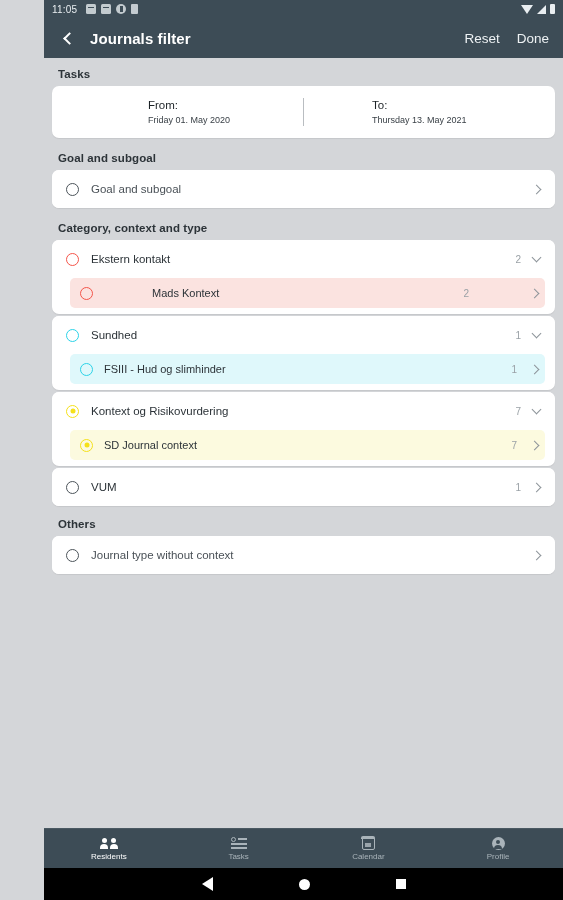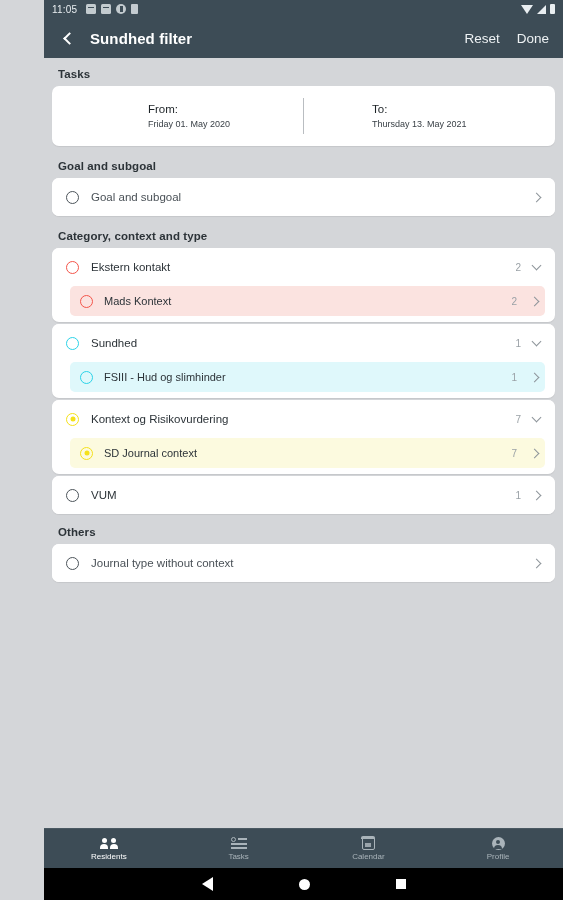--- a/index.html
+++ b/index.html
@@ -51,21 +51,21 @@
     padding: 10px 6px 6px 6px; letter-spacing: .1px;
   }
   .card {
     background: #fff; border-radius: 7px; margin-bottom: 2px;
     box-shadow: 0 1px 1px rgba(0,0,0,.07);
     overflow: hidden;
   }
   .card + .section-label { margin-top: 4px; }
 
   
-  .period-card { display: flex; align-items: stretch; height: 60px; padding: 6px 0; }
+  .period-card { display: flex; align-items: stretch; height: 52px; padding: 6px 0; }
   .period-half { flex: 1 1 50%; display: flex; flex-direction: column; justify-content: center; padding-left: 96px; }
   .period-half.right { padding-left: 68px; }
   .period-label { font-size: 11.5px; color: #1c2226; margin-bottom: 4px; }
   .period-value { font-size: 9px; color: #3a4147; }
   .period-sep { width: 1px; background: #b9bdc1; margin: 6px 0; }
 
   
   .row {
     display: flex; align-items: center; height: 38px; padding: 0 12px 0 14px;
     background: #fff; cursor: pointer;
@@ -150,21 +150,21 @@
       <span class="wifi-ic"></span>
       <span class="sig-ic"></span>
       <span class="batt-ic"></span>
     </span>
   </div>
 
   <div class="appbar">
     <div class="back-btn">
       <span class="chev-left"></span>
     </div>
-    <div class="appbar-title">Sundhed filter</div>
+    <div class="appbar-title">Journals filter</div>
     <div class="appbar-actions">
       <div class="appbar-action">Reset</div>
       <div class="appbar-action">Done</div>
     </div>
   </div>
 
   <div class="content">
 
     <div class="section-label">Tasks</div>
     <div class="card period-card">
@@ -190,21 +190,21 @@
 
     <div class="section-label">Category, context and type</div>
     <div id="category-list">
         <div class="card">
           <div class="row">
             <span class="circ-ic" style="border-color: rgb(244, 85, 74); color: rgb(244, 85, 74);"></span>
             <span class="row-label">Ekstern kontakt</span>
             <span class="row-count">2</span>
             <span class="chev-down"></span>
           </div>
-          <div class="subrow" style="background: rgb(251, 227, 224);">
+          <div class="subrow" style="background: rgb(251, 227, 224); gap: 48px;">
             <span class="circ-ic" style="border-color: rgb(244, 85, 74); color: rgb(244, 85, 74);"></span>
             <span class="row-label">Mads Kontext</span>
             <span class="row-count">2</span>
             <span class="chev-right"></span>
           </div>
         </div>
         <div class="card">
           <div class="row">
             <span class="circ-ic" style="border-color: rgb(43, 211, 232); color: rgb(43, 211, 232);"></span>
             <span class="row-label">Sundhed</span>

